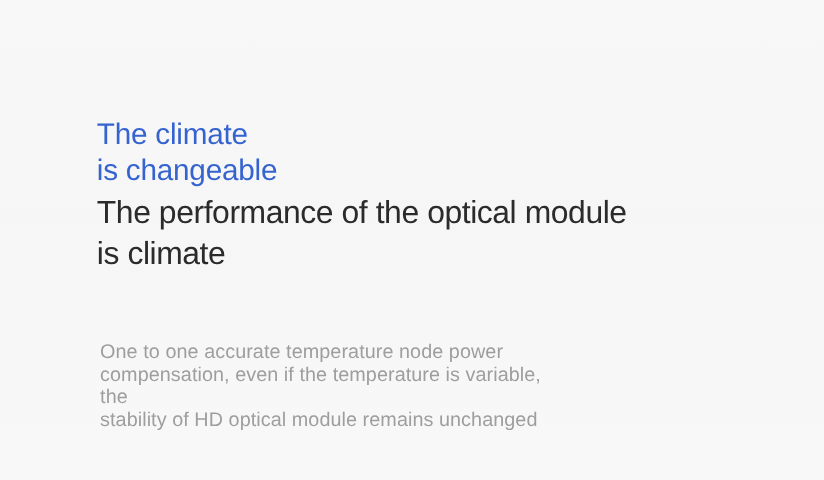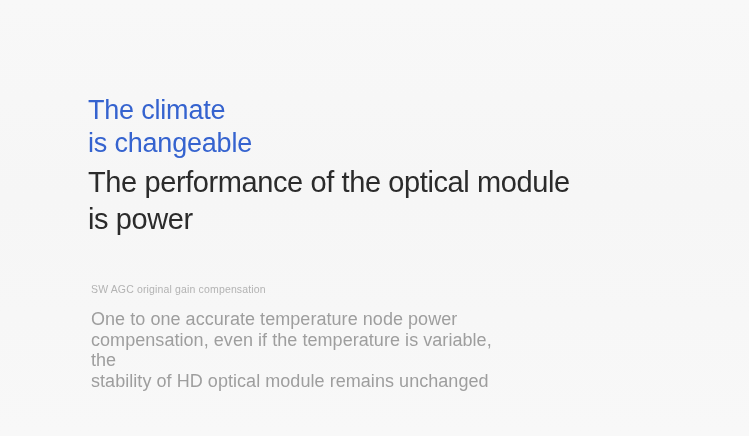--- a/index.html
+++ b/index.html
@@ -29,21 +29,21 @@
     content: "";
     position: absolute;
     inset: 0;
     background: linear-gradient(180deg, #f8f8f8 0%, #f6f6f6 45%, #f8f8f8 100%);
     pointer-events: none;
   }
 
   .content {
     position: absolute;
     left: 88px;
-    top: 94px;
+    top: 106px;
     width: 600px;
   }
 
   
   .headline-accent {
     color: #3563cf;
     font-size: 27px;
     font-weight: 400;
     line-height: 33px;
     letter-spacing: -0.2px;
@@ -95,22 +95,21 @@
 </head>
 <body>
 
 <div class="slide">
 
   <div class="content">
     <h1 class="headline-accent">The climate
 is changeable</h1>
 
     <h2 class="headline-main">The performance of the optical module
-is power</h2>
+is climate</h2>
   </div>
 
-  <p class="caption">SW AGC original gain compensation</p>
 
   <p class="body-copy">One to one accurate temperature node power
 compensation, even if the temperature is variable, the
 stability of HD optical module remains unchanged</p>
 
 </div>
 
 </body></html>

